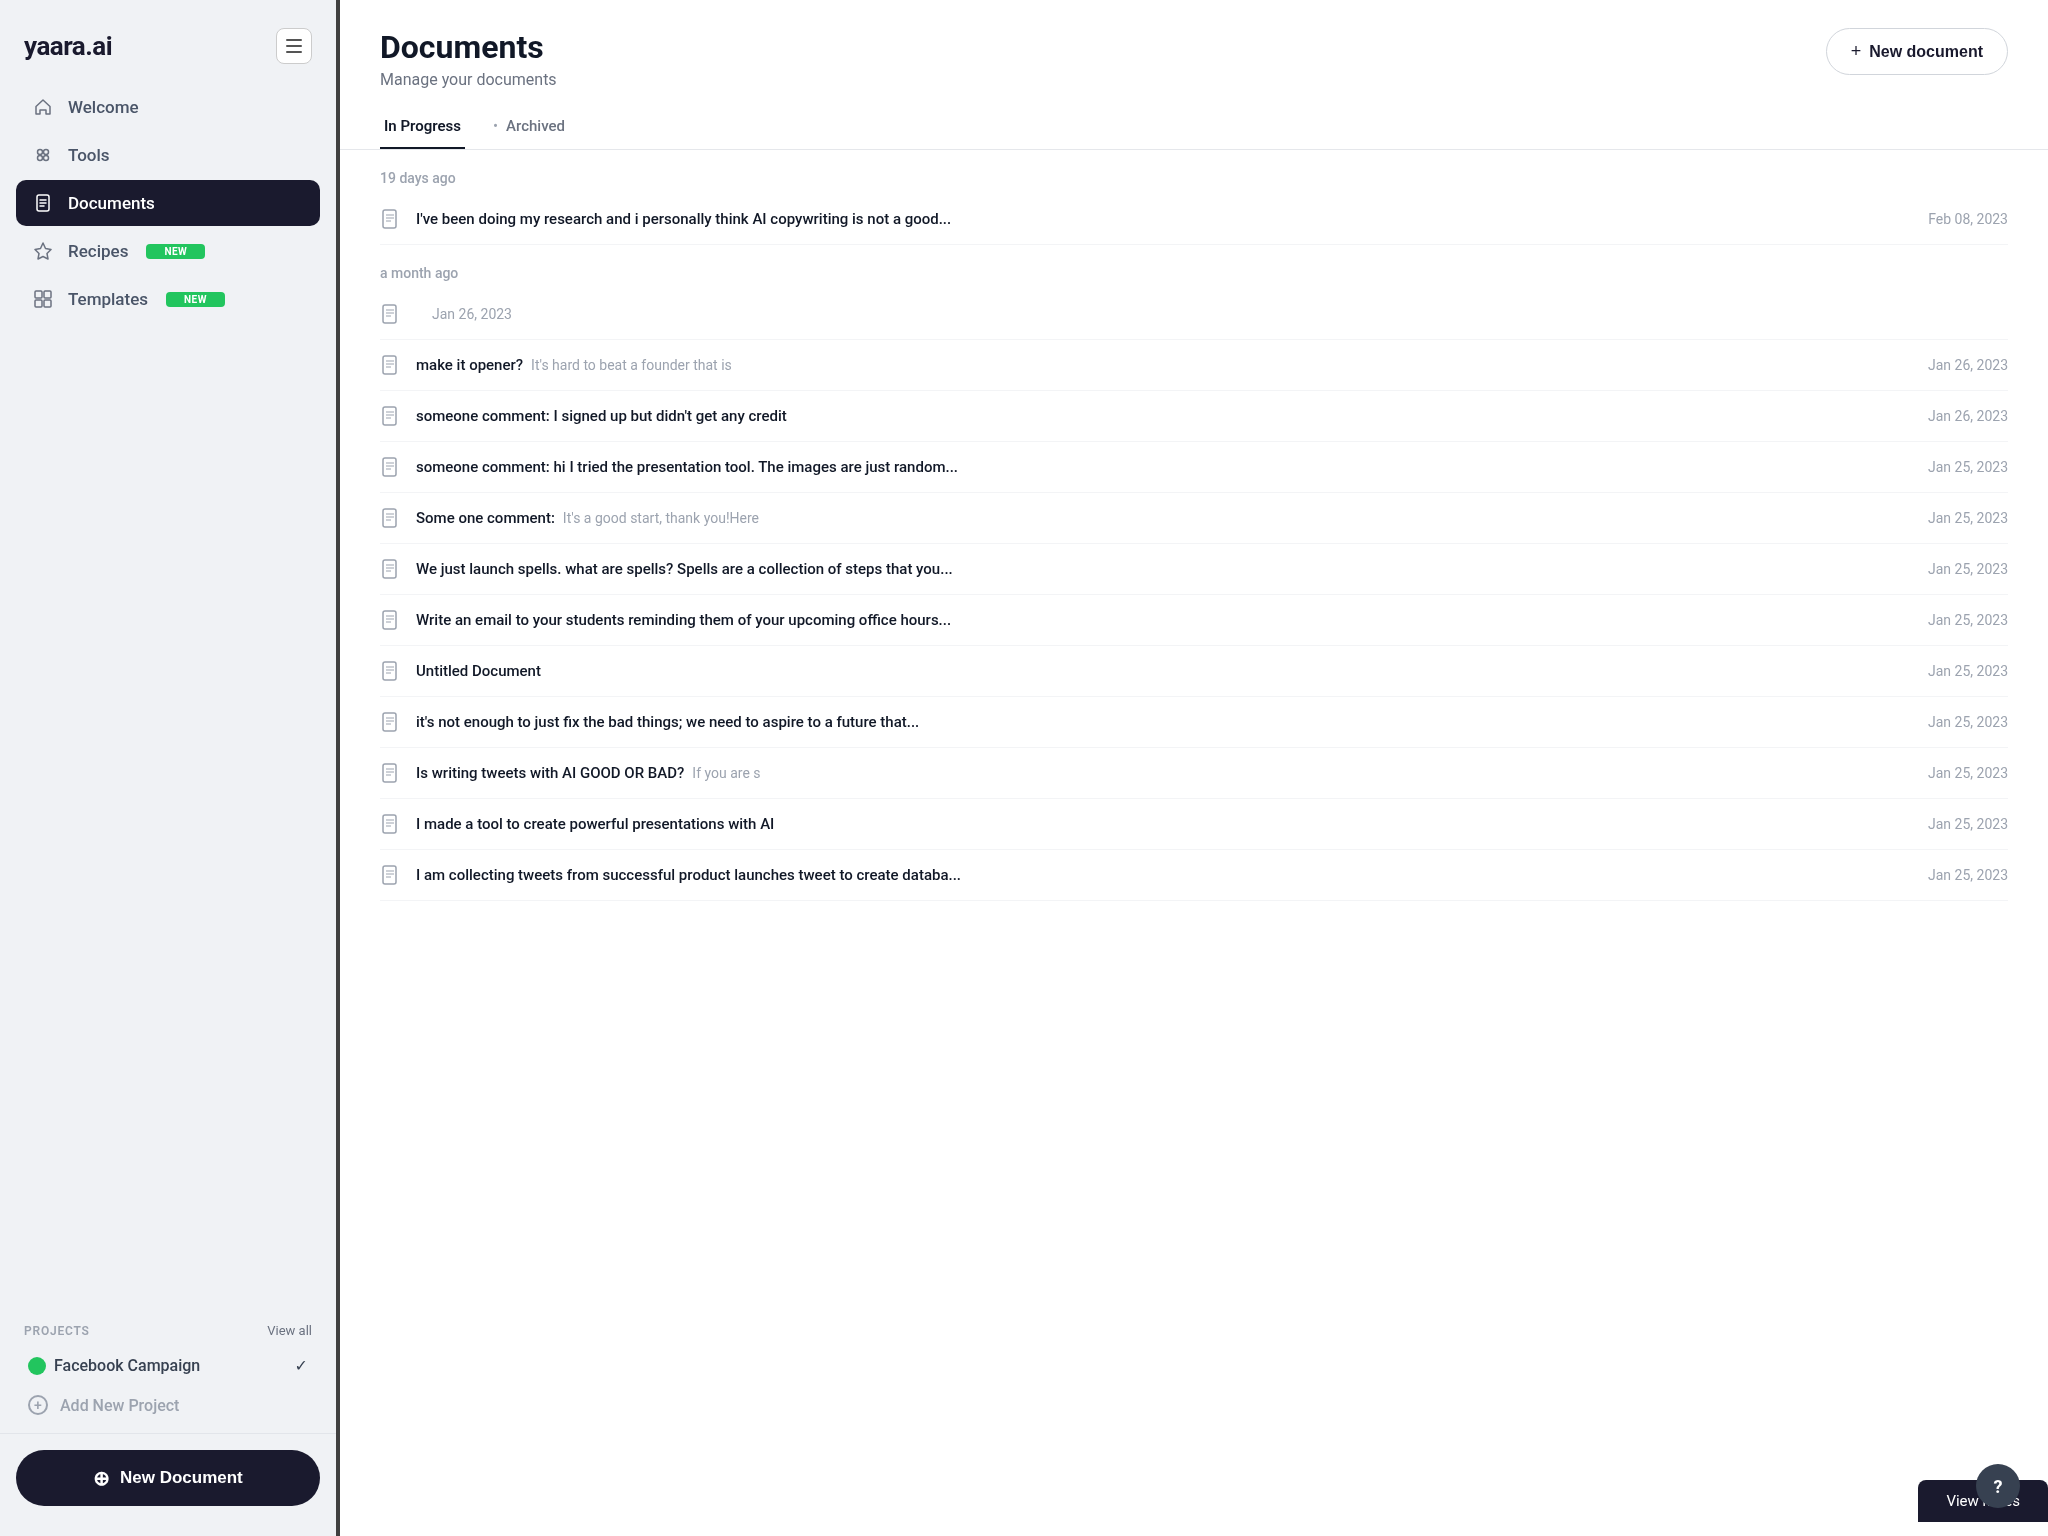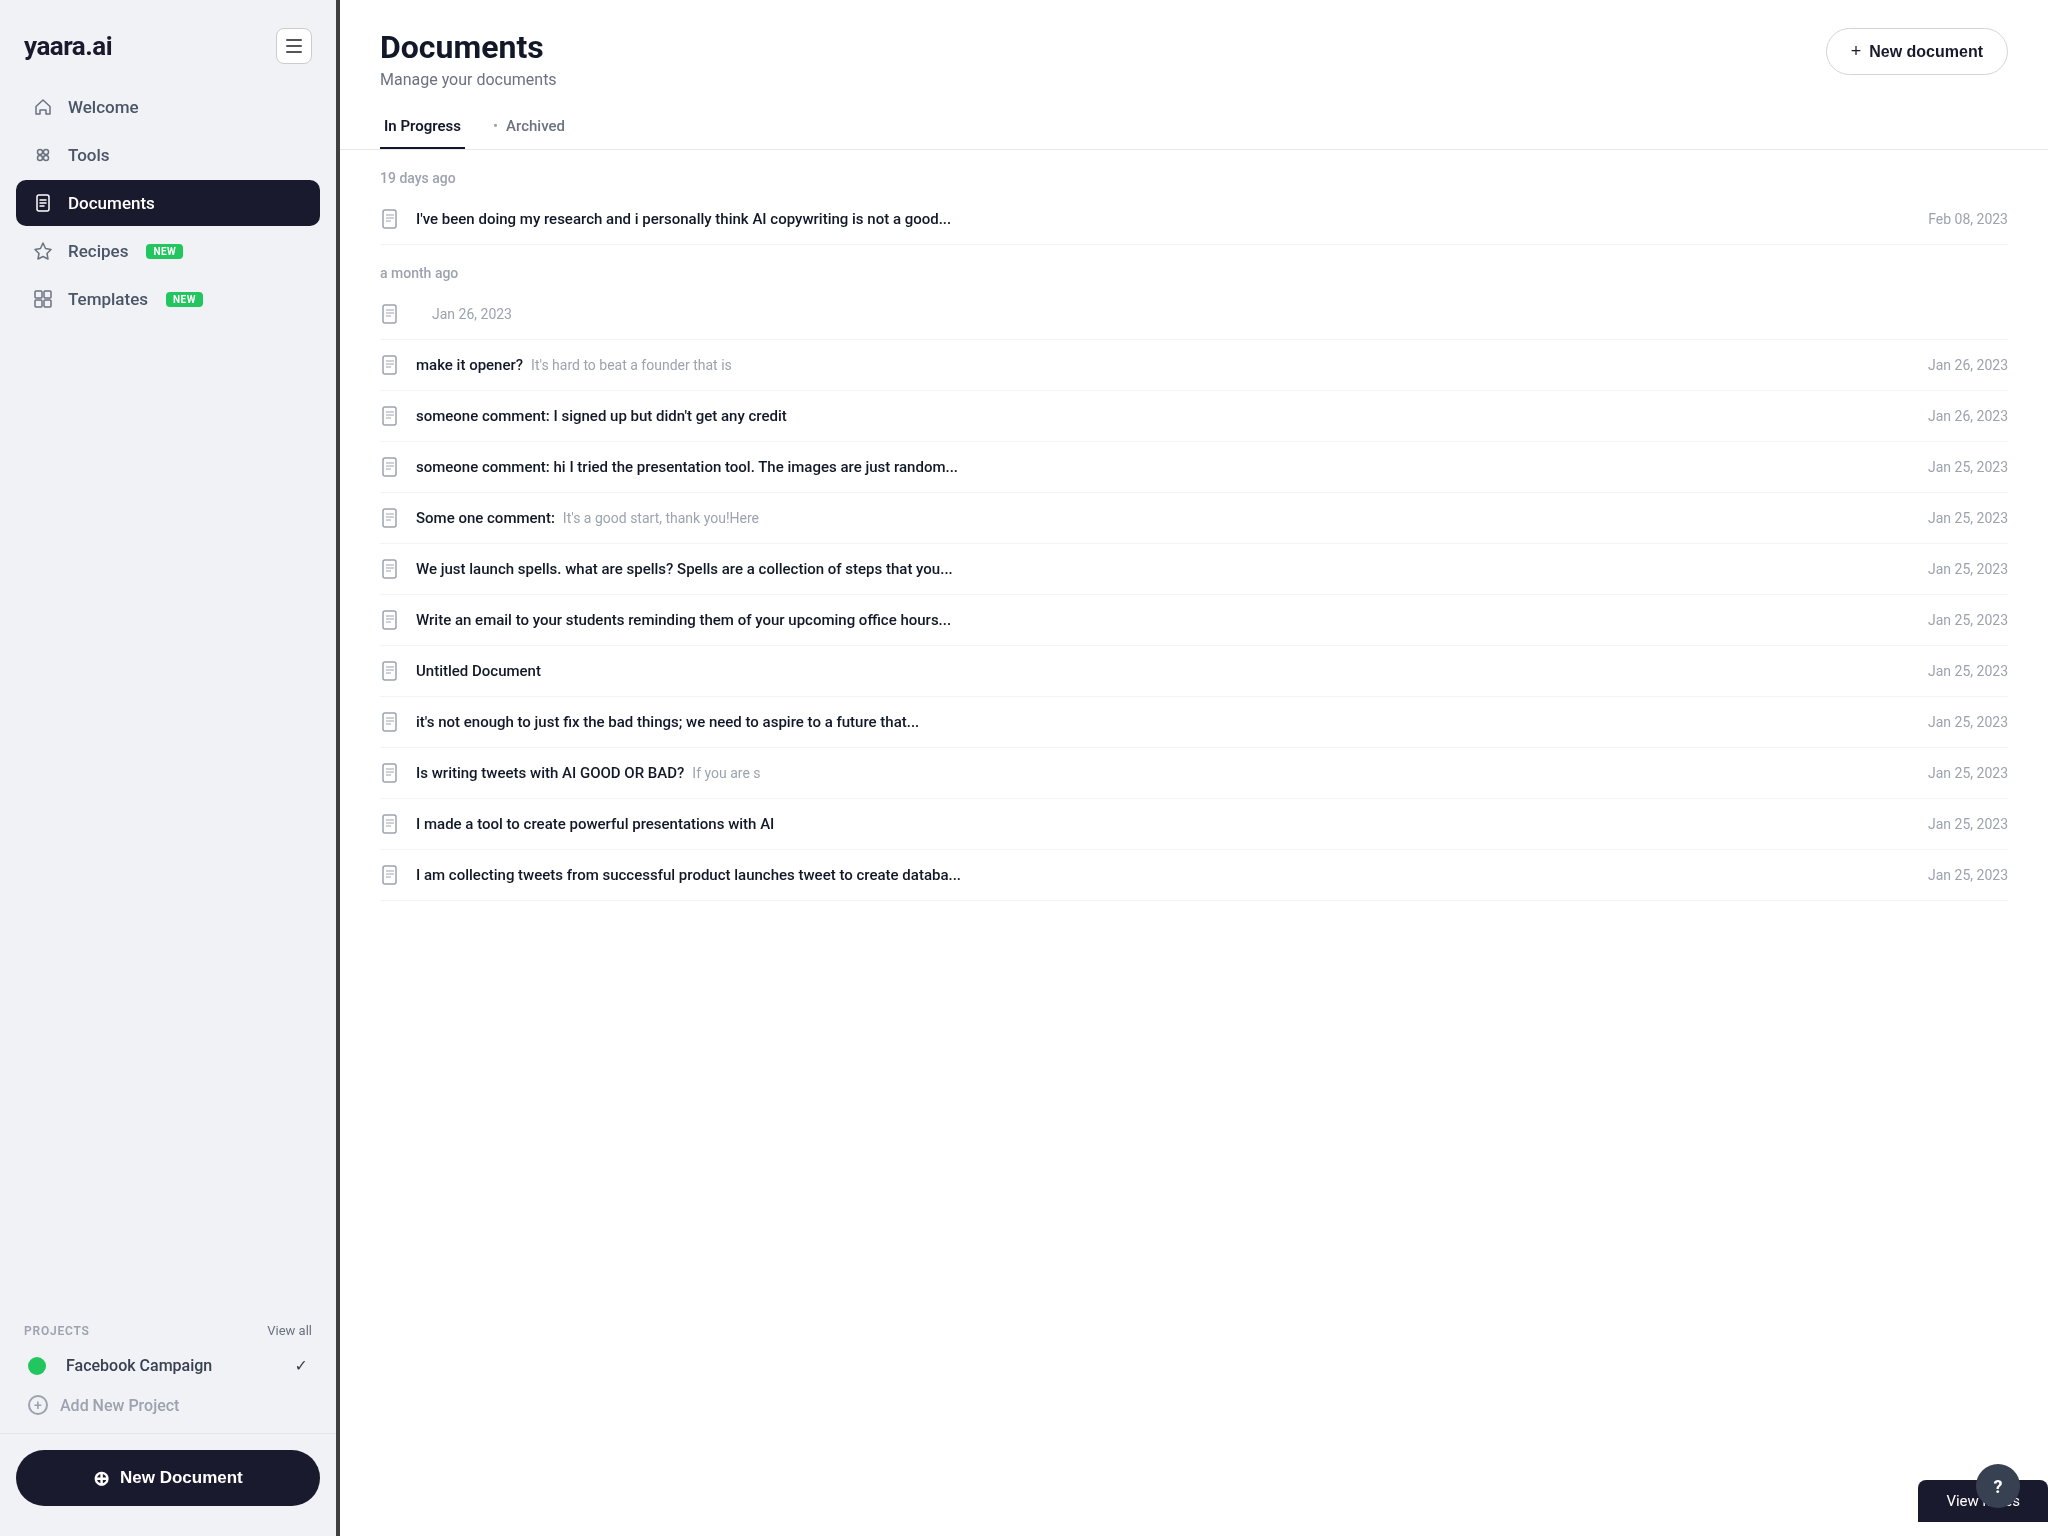--- a/index.html
+++ b/index.html
@@ -79,21 +79,21 @@
       align-items: center;
       justify-content: center;
       font-size: 18px;
     }
 
     .badge-new {
       background: #22c55e;
       color: white;
       font-size: 10px;
       font-weight: 700;
-      padding: 2px 7px;
+      padding: 2px 18px;
       border-radius: 4px;
       margin-left: 4px;
       letter-spacing: 0.5px;
     }
 
     .projects-section {
       padding: 12px 16px 8px 16px;
     }
 
     .projects-header {
@@ -115,21 +115,21 @@
     .view-all-link {
       font-size: 13px;
       color: #6b7280;
       cursor: pointer;
       text-decoration: none;
     }
 
     .project-item {
       display: flex;
       align-items: center;
-      gap: 20px;
+      gap: 8px;
       padding: 10px 12px;
       border-radius: 10px;
       cursor: pointer;
       font-size: 16px;
       color: #374151;
       font-weight: 500;
     }
 
     .project-dot {
       width: 18px;

